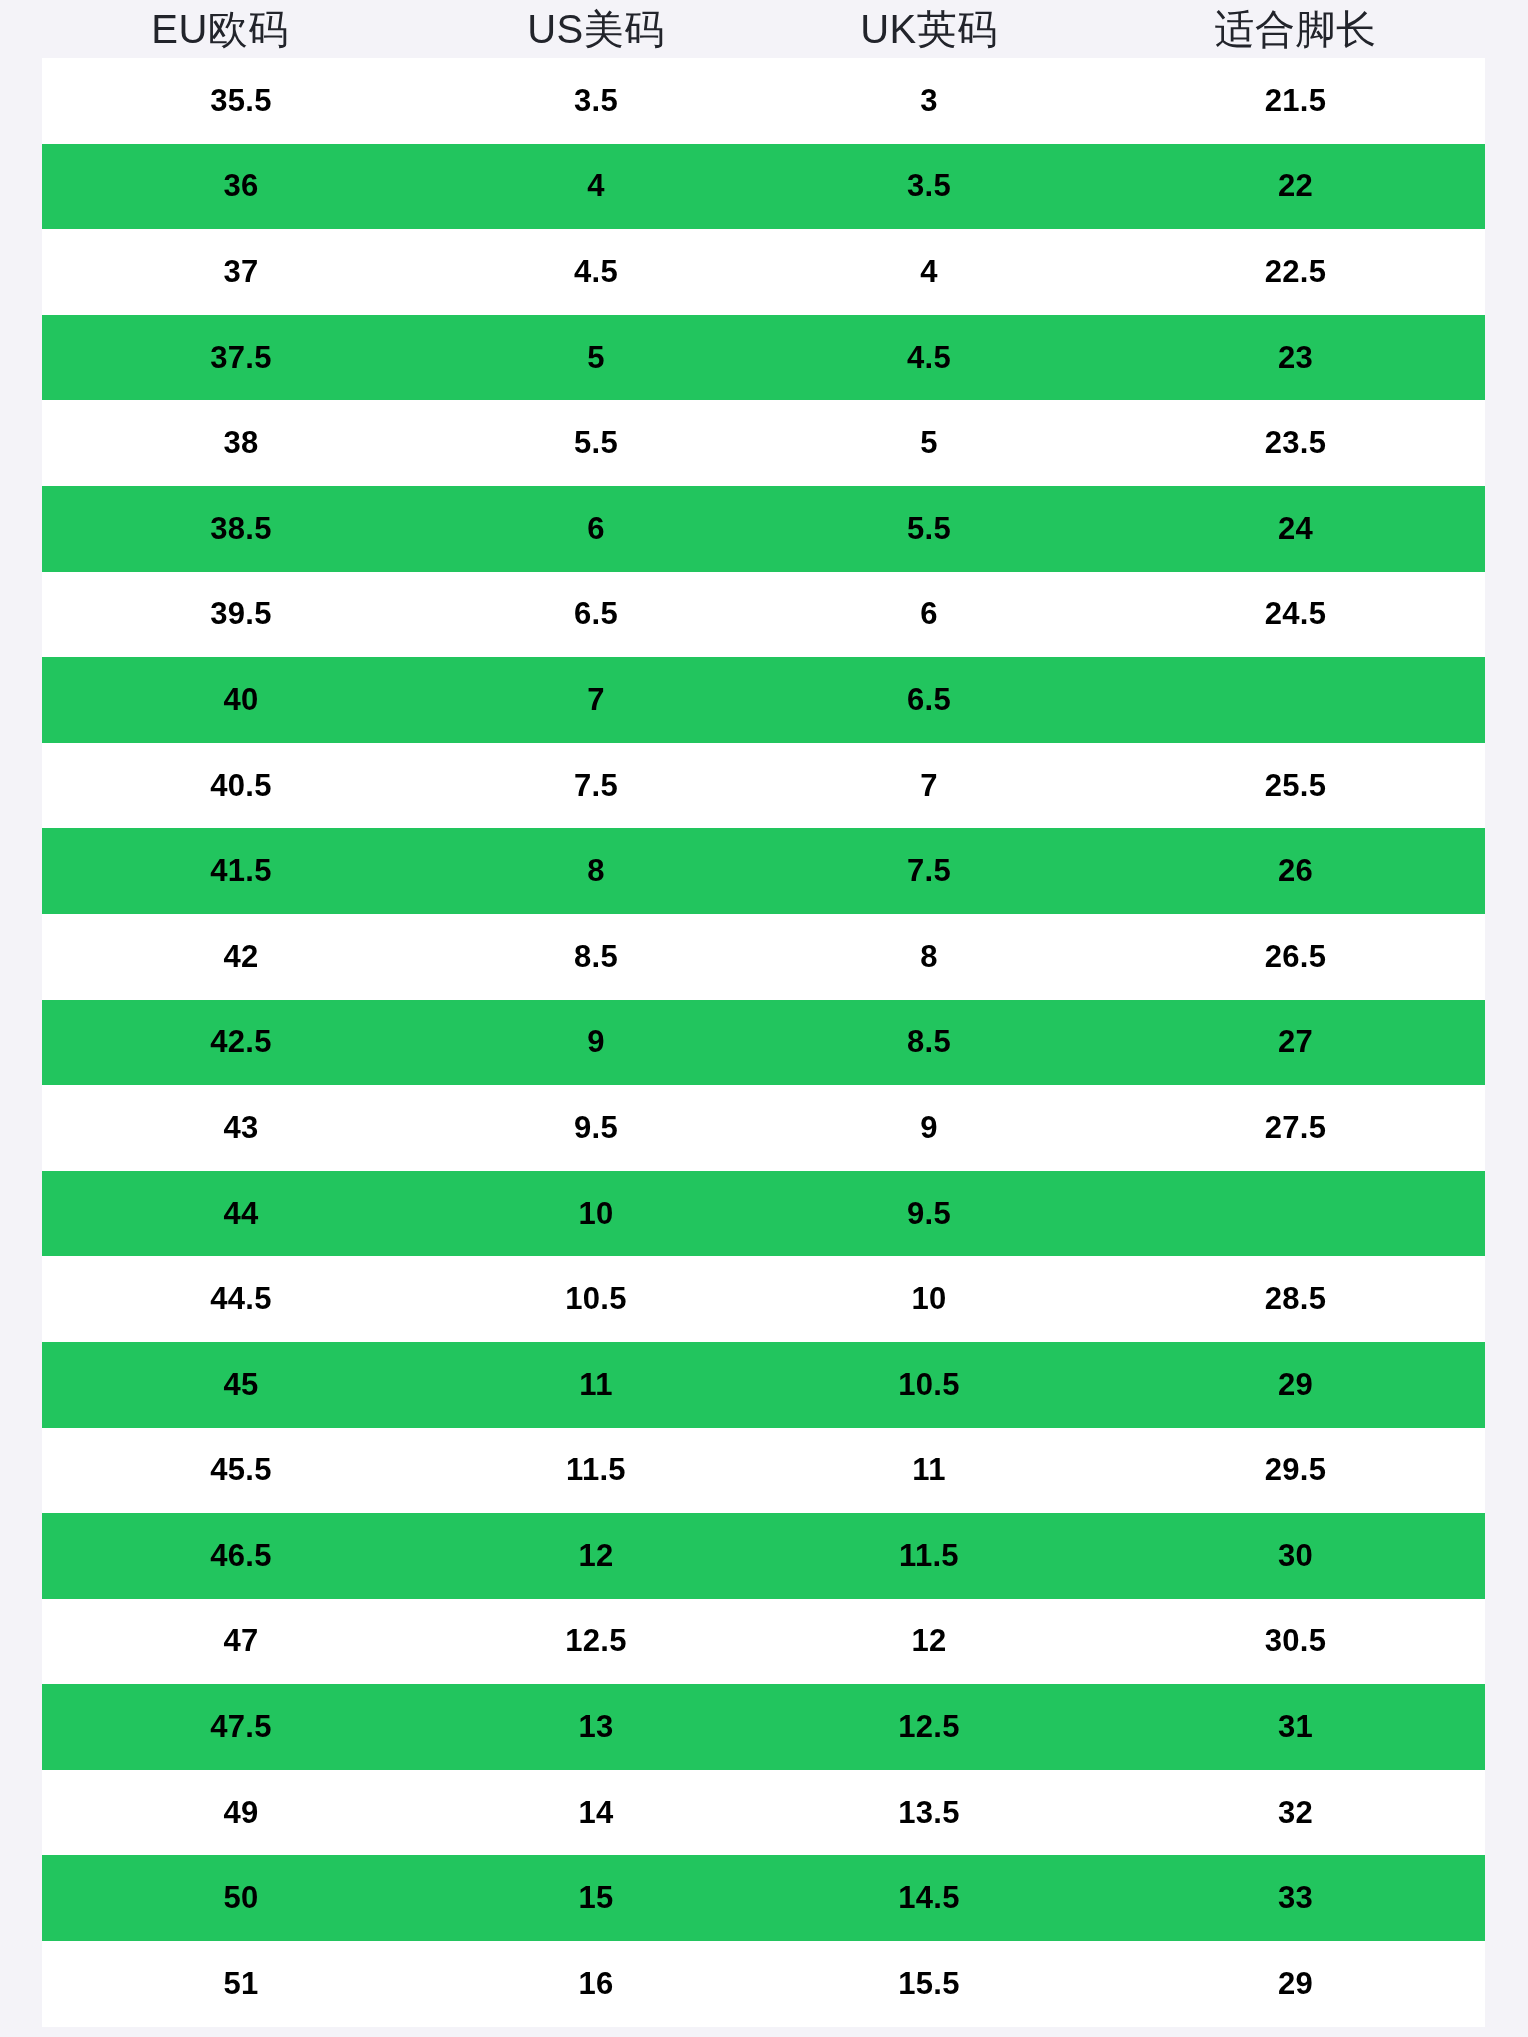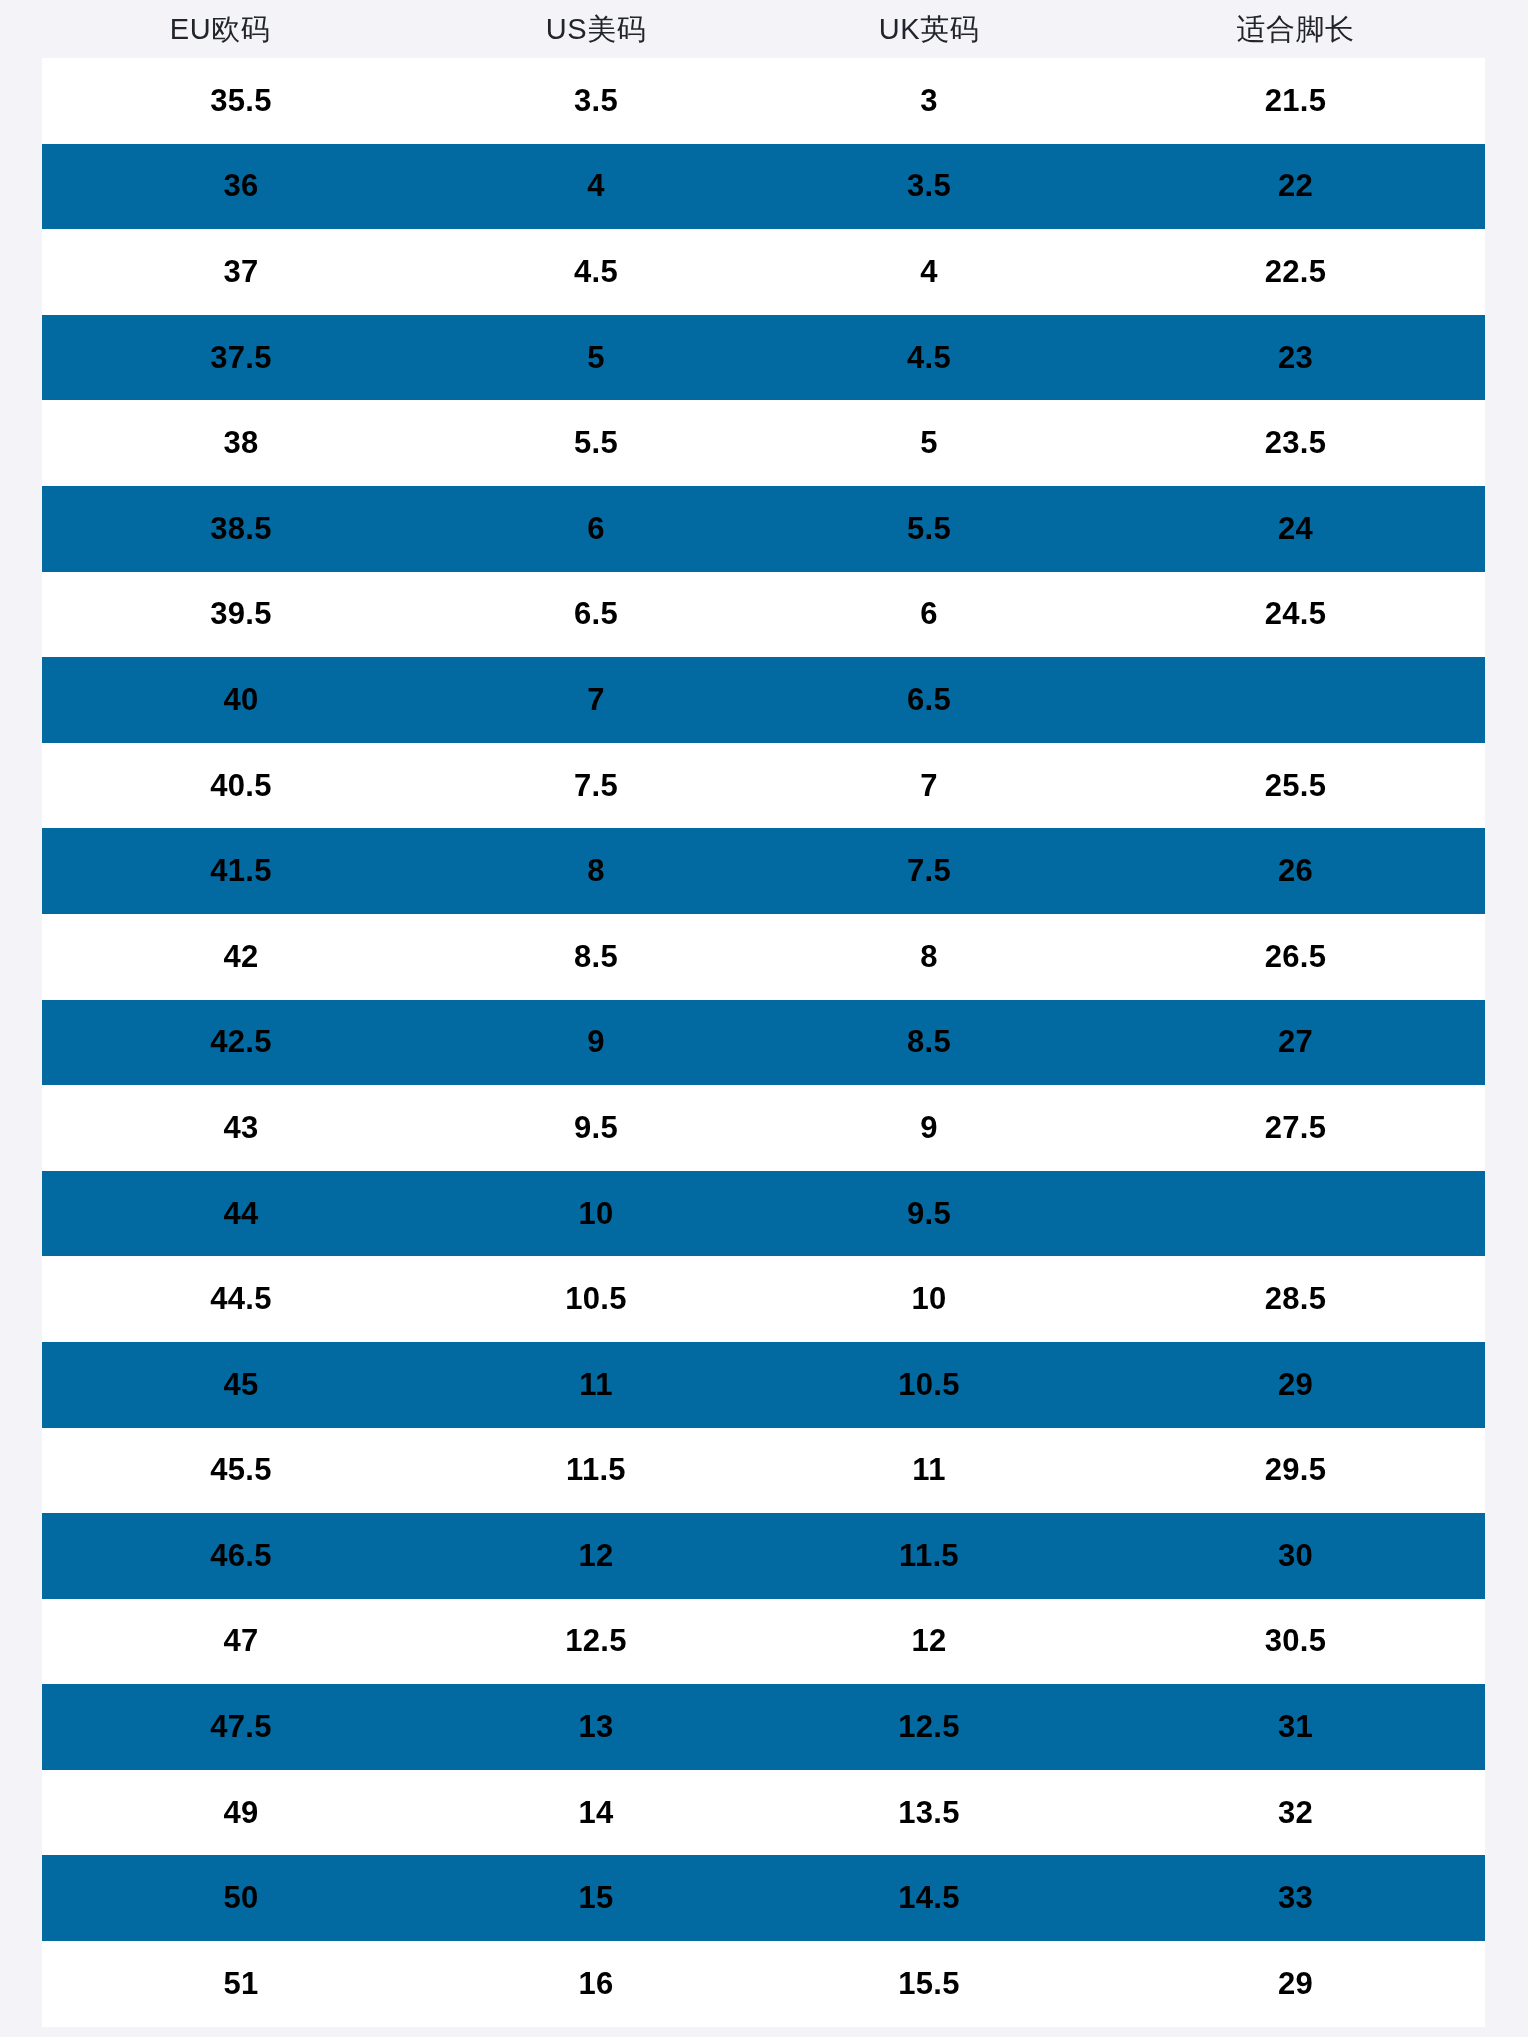--- a/index.html
+++ b/index.html
@@ -25,40 +25,40 @@
 
   
   .chart-header {
     display: flex;
     width: 100%;
     height: 58px;
     align-items: center;
     background: #f4f3f8;
   }
   .chart-header .cell {
-    font-size: 29px;
+    font-size: 40px;
     font-weight: 400;
     color: #22242b;
     text-align: center;
     letter-spacing: 0.5px;
     line-height: 58px;
   }
 
   
   .chart-body {
     display: block;
     width: 100%;
   }
   .chart-row {
     display: flex;
     width: 1443px;
     margin-left: 42px;
     height: 85.6px;
     align-items: center;
-    background: #0369a1;
+    background: #22c55e;
   }
   .chart-row.stripe-light {
     background: #ffffff;
   }
   .chart-row .cell {
     font-size: 31px;
     font-weight: 700;
     color: #000000;
     text-align: center;
     letter-spacing: 0.3px;

